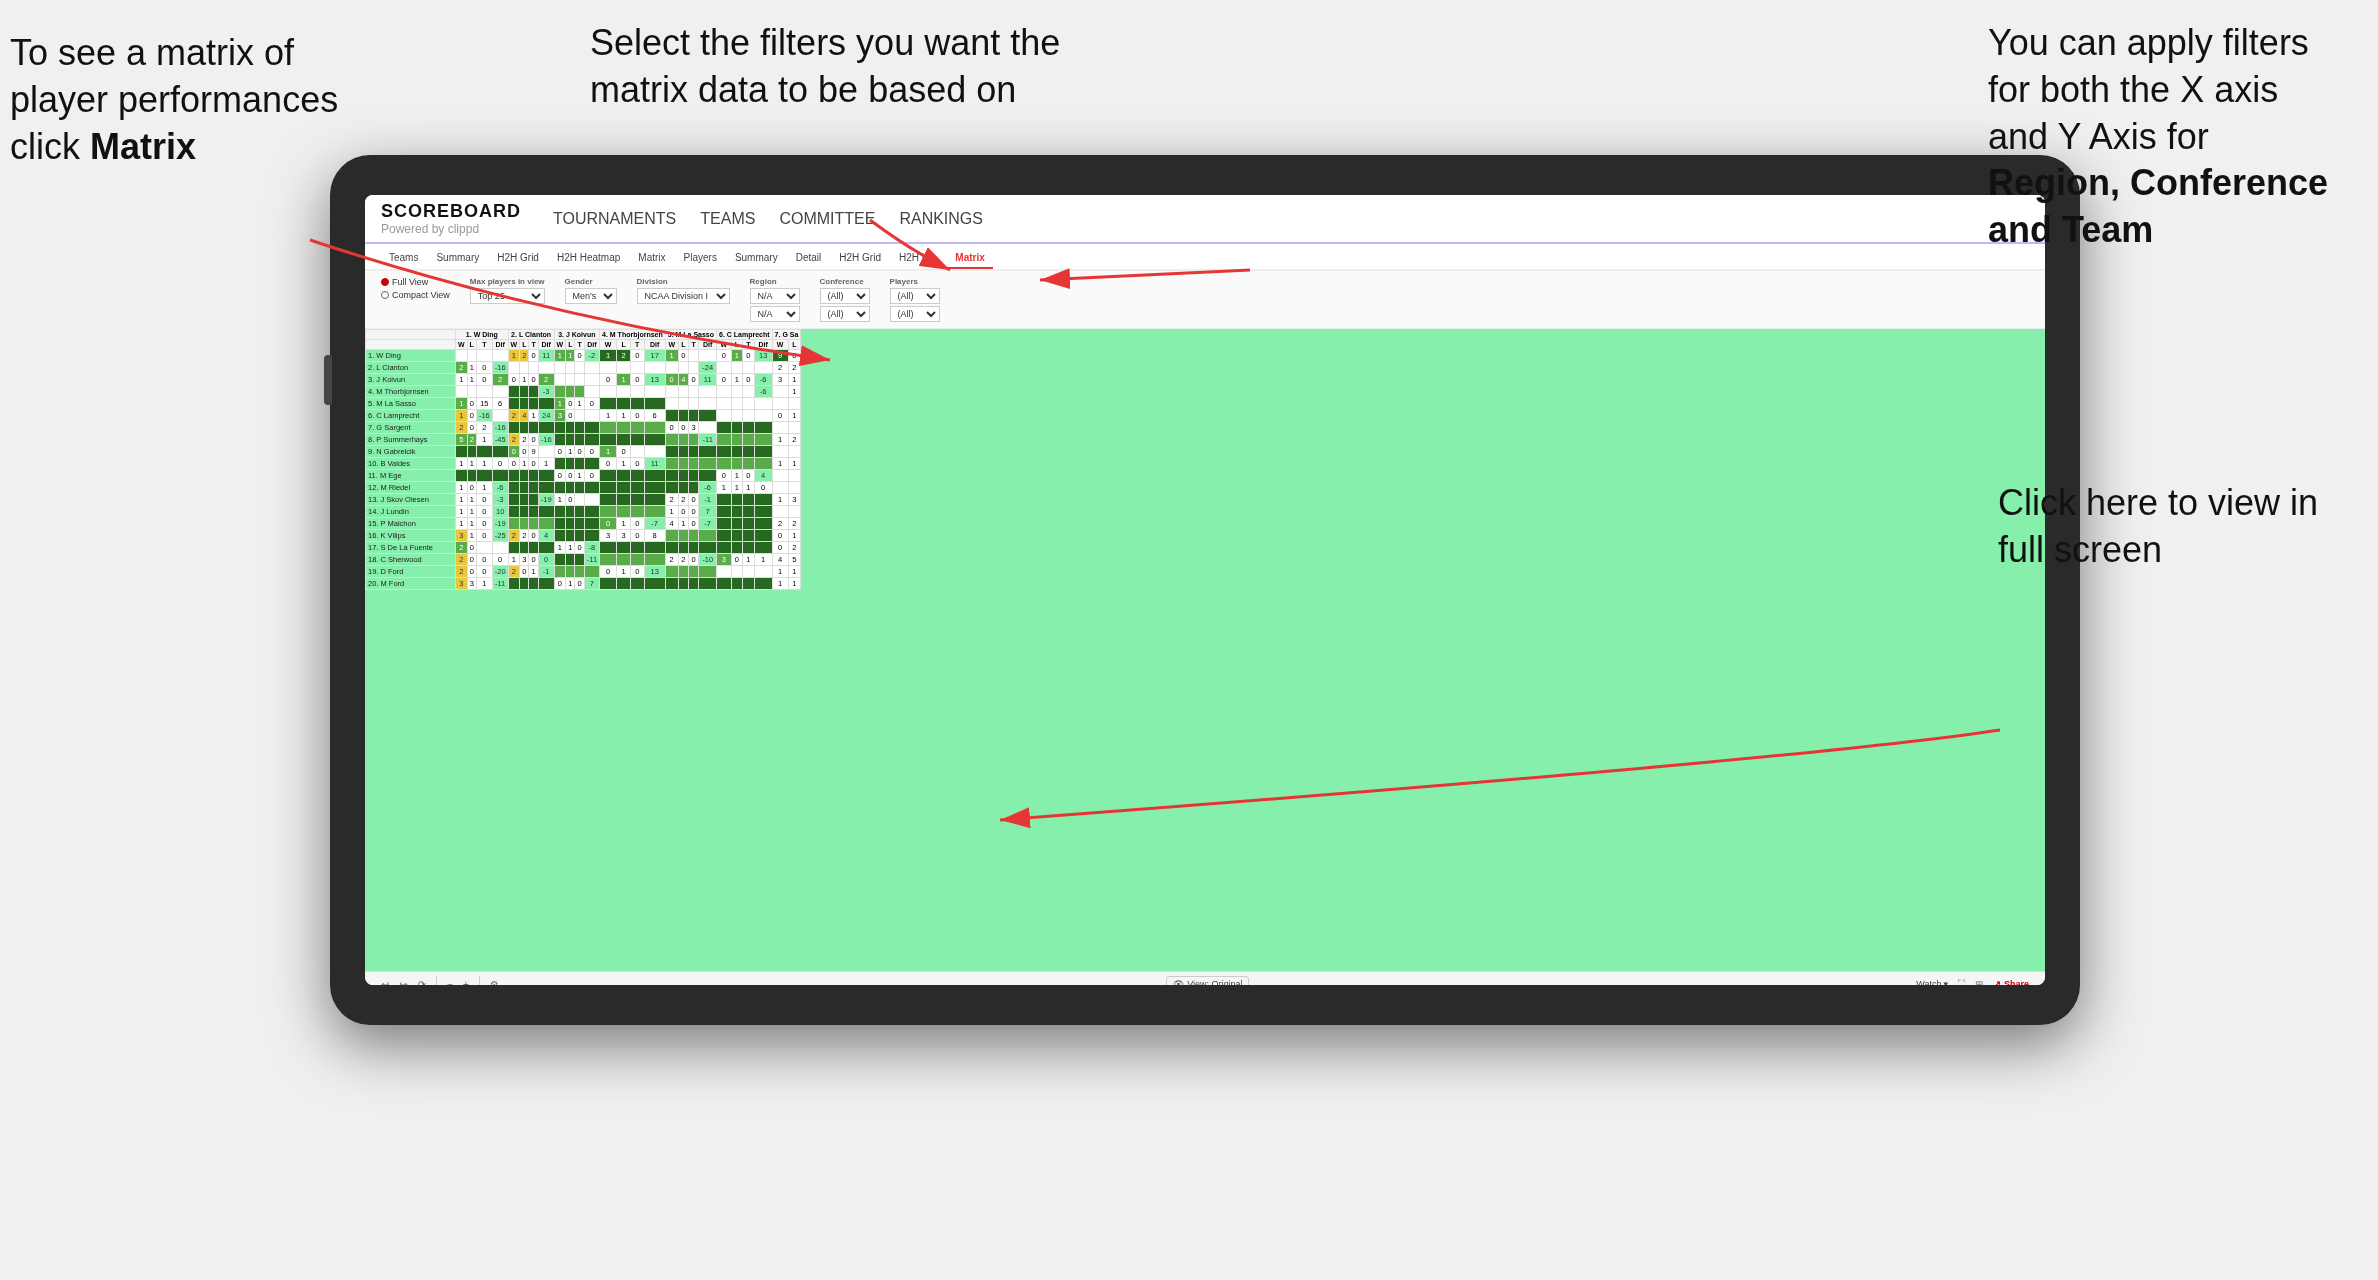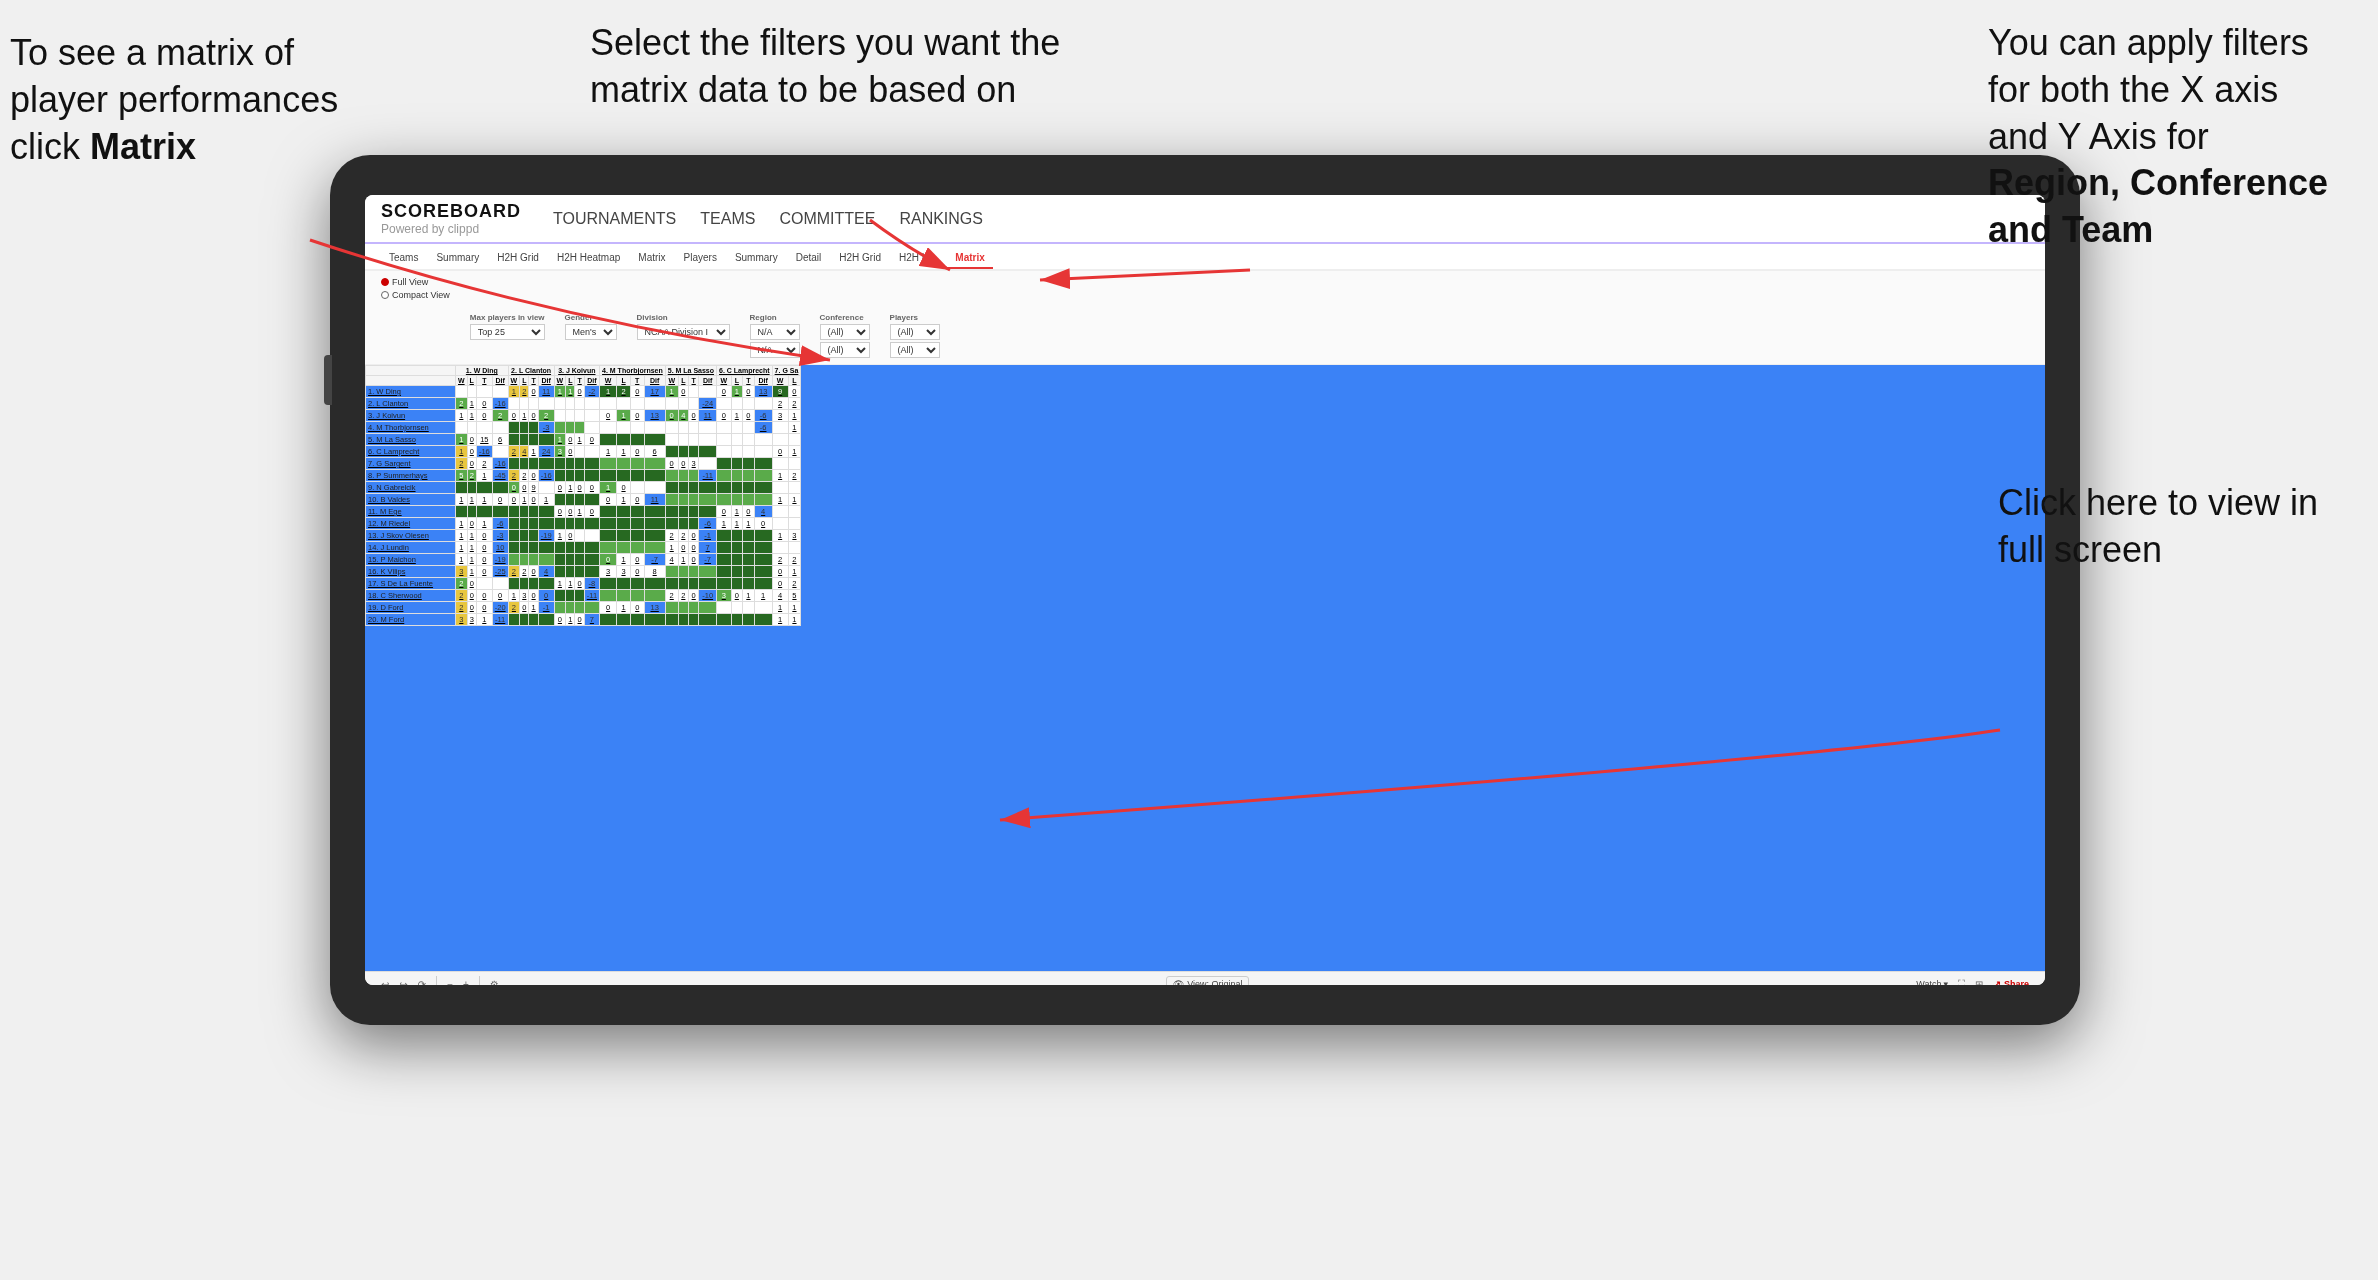--- a/index.html
+++ b/index.html
@@ -176,21 +176,20 @@
       background: #fff;
     }
     .radio-circle.selected {
       background: #c00;
       border-color: #c00;
     }
     .filter-group {
       display: flex;
       flex-direction: column;
       gap: 2px;
-      margin-top: 36px;
     }
     .filter-label {
       font-size: 8px;
       color: #666;
       font-weight: 600;
     }
     .filter-select {
       font-size: 9px;
       color: #333;
       border: 1px solid #ccc;
@@ -199,23 +198,22 @@
       min-width: 70px;
     }
     .filter-select-sm {
       min-width: 50px;
     }
 
     
     .matrix-area {
       overflow: auto;
       flex: 1;
-      background: #3b82f6;
+      background: #86efac;
       font-size: 8px;
-      text-decoration: underline;
     }
 
     .matrix-table {
       border-collapse: collapse;
       font-size: 7.5px;
     }
 
     .matrix-table th, .matrix-table td {
       border: 1px solid #ddd;
       padding: 1px 2px;

